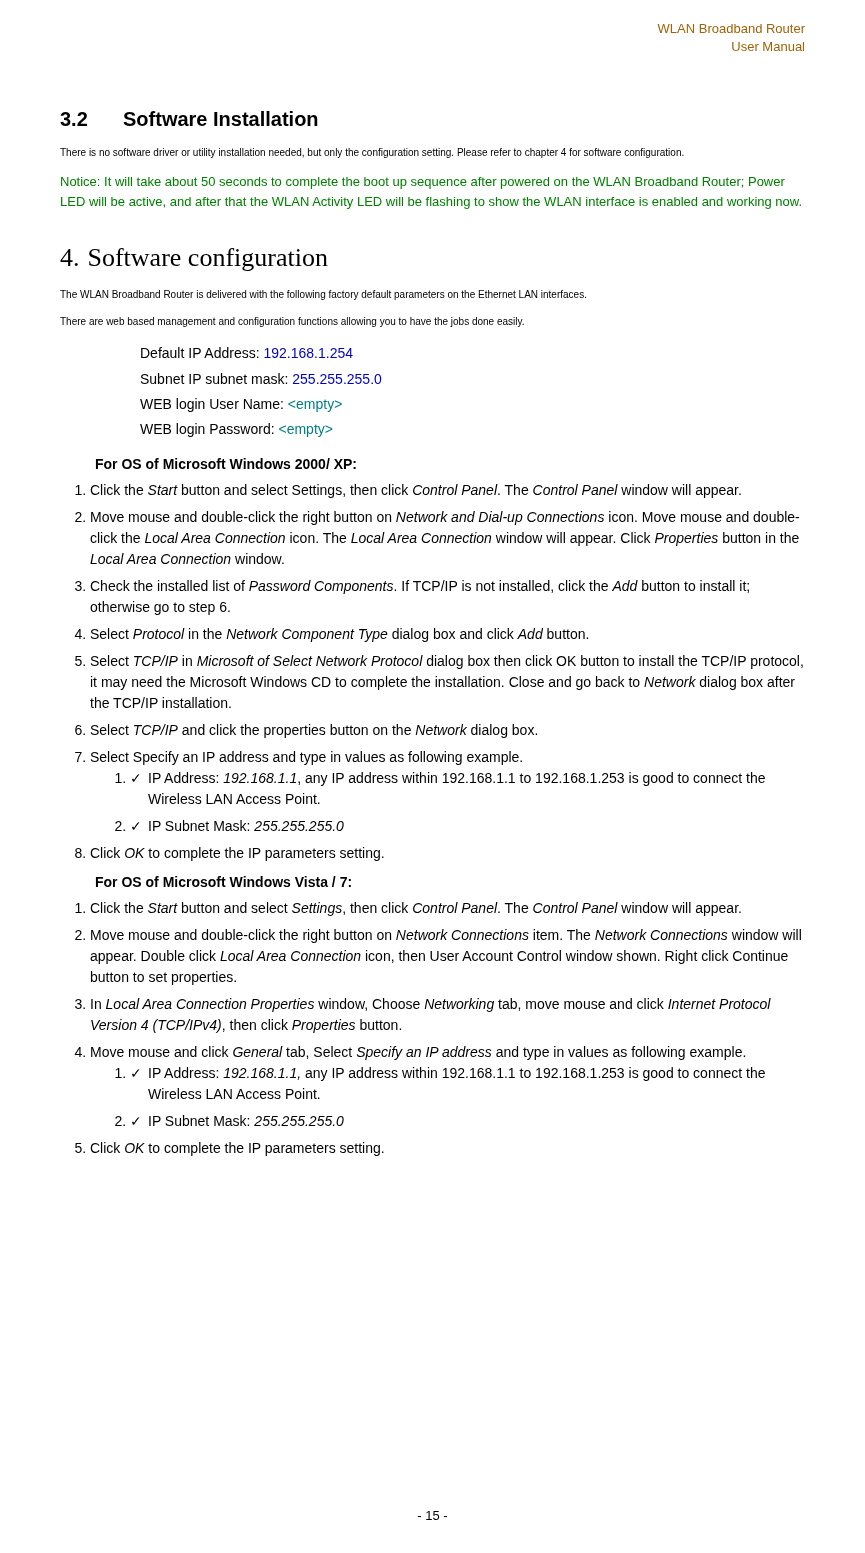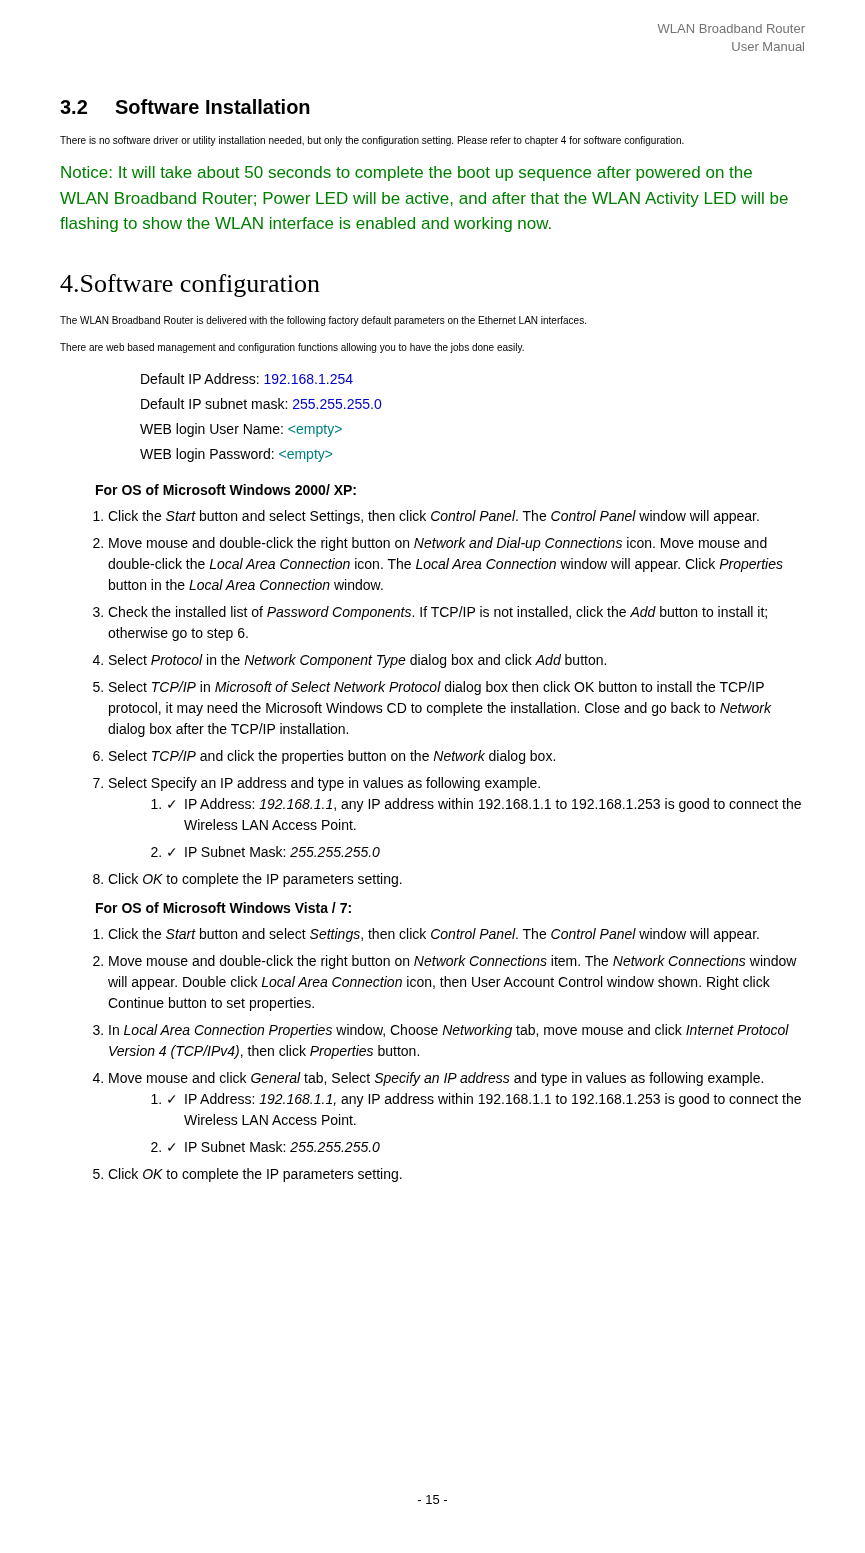--- a/index.html
+++ b/index.html
@@ -14,22 +14,22 @@
     }
     .page-container {
       width: 865px;
       min-height: 1553px;
       padding: 20px 60px 60px 60px;
       position: relative;
     }
     .header {
       text-align: right;
       font-size: 13px;
-      color: #737373;
-      margin-bottom: 30px;
+      color: #a16207;
+      margin-bottom: 42px;
       line-height: 1.4;
     }
     .section-heading-32 {
       font-size: 20px;
       font-weight: bold;
       margin-bottom: 14px;
       margin-top: 10px;
     }
     .section-heading-4 {
       font-size: 26px;
@@ -44,21 +44,21 @@
       margin-bottom: 14px;
       margin-top: 18px;
     }
     .body-text {
       font-size: 10px;
       line-height: 1.5;
       margin-bottom: 12px;
     }
     .notice-text {
       color: #008000;
-      font-size: 17px;
+      font-size: 13px;
       line-height: 1.5;
       margin-bottom: 14px;
     }
     .default-params {
       margin: 10px 0 14px 80px;
       font-size: 14px;
       line-height: 1.8;
     }
     .default-params .blue { color: #0000cc; }
     .default-params .teal { color: #008080; }
@@ -70,21 +70,21 @@
     }
     .numbered-list {
       margin-left: 20px;
       margin-bottom: 10px;
     }
     .numbered-list li {
       font-size: 14px;
       line-height: 1.5;
       margin-bottom: 6px;
       list-style-type: decimal;
-      margin-left: 28px;
+      margin-left: 10px;
     }
     .check-list {
       margin-left: 30px;
       margin-bottom: 4px;
       list-style: none;
     }
     .check-list li {
       font-size: 14px;
       line-height: 1.5;
       position: relative;
@@ -93,34 +93,35 @@
     .check-list li::before {
       content: '✓';
       position: absolute;
       left: 0;
     }
     em { font-style: italic; }
     .page-footer {
       text-align: center;
       font-size: 13px;
       position: absolute;
-      bottom: 46px;
+      bottom: 30px;
       width: calc(100% - 120px);
     }
     .section-32-label {
       display: inline-block;
       width: 55px;
     }
     .section-41-label {
       display: inline-block;
       width: 55px;
     }
     .heading-row {
       display: flex;
       align-items: baseline;
+      gap: 8px;
     }
   </style>
 </head>
 <body>
 
 <div class="page-container">
 
   <div class="header">
     <span>WLAN  Broadband  Router</span><br>
     <span>User  Manual</span>
@@ -142,21 +143,21 @@
 
   <p class="body-text">The WLAN Broadband Router is delivered with the following factory default parameters on the Ethernet LAN interfaces.</p>
 
   <p class="body-text">There are web based management and configuration functions allowing you to have the jobs done easily.</p>
 
   <div class="default-params">
     <div>
       <span>Default IP Address: </span><span class="blue">192.168.1.254</span>
     </div>
     <div>
-      <span>Default IP subnet mask: </span><span class="blue">255.255.255.0</span>
+      <span>Subnet IP subnet mask: </span><span class="blue">255.255.255.0</span>
     </div>
     <div>
       <span>WEB login User Name: </span><span class="teal">&lt;empty&gt;</span>
     </div>
     <div>
       <span>WEB login Password: </span><span class="teal">&lt;empty&gt;</span>
     </div>
   </div>
 
 

